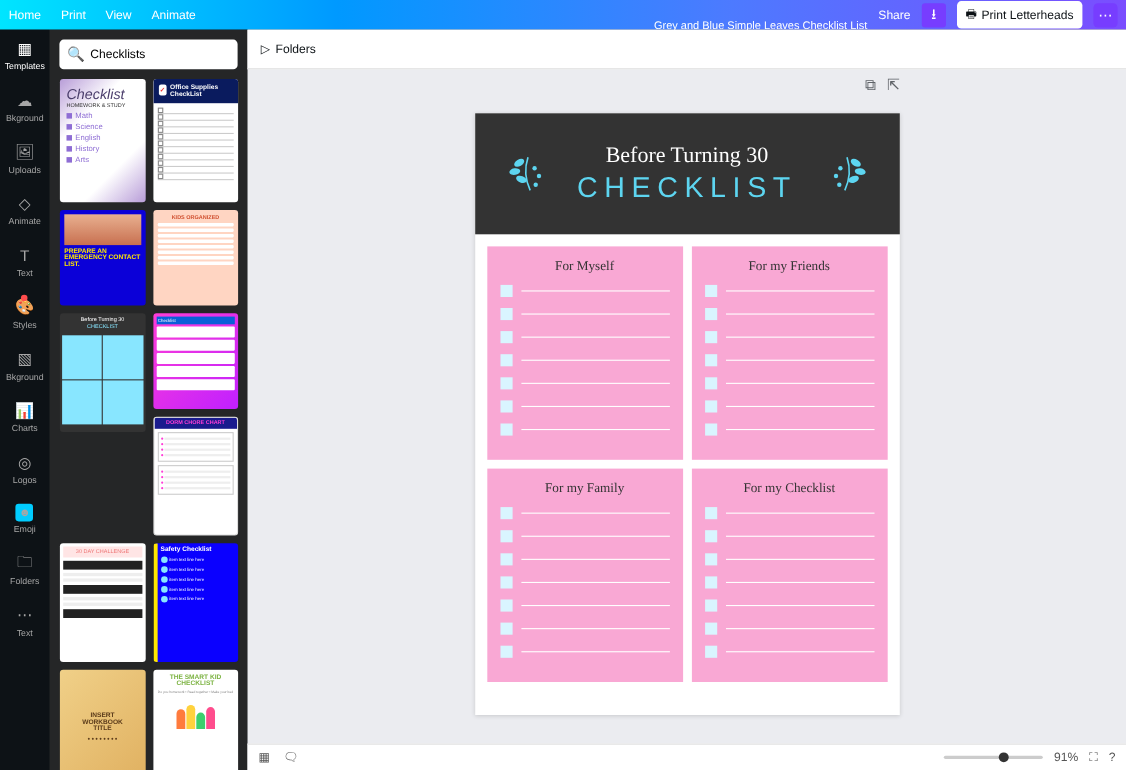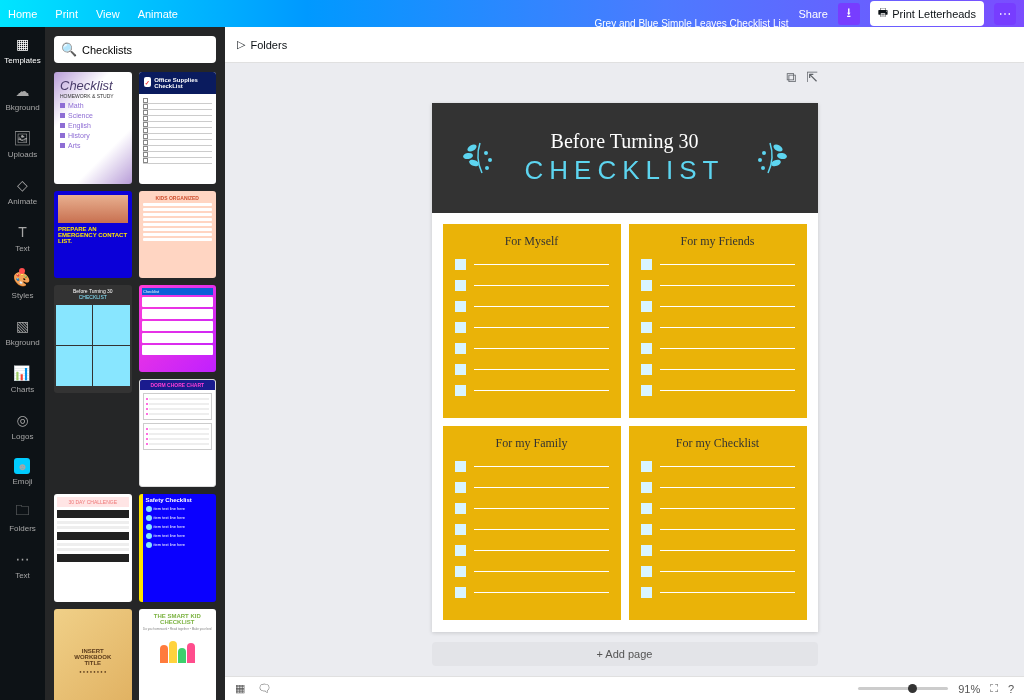--- a/index.html
+++ b/index.html
@@ -99,21 +99,21 @@
 .doc-header { height: 110px; background: #333333; display: flex; align-items: center; justify-content: center; position: relative; }
 .doc-header .title-block { text-align: center; }
 .doc-header .t1txt { font-family: Georgia, serif; color: #fff; font-size: 20px; }
 .doc-header .t2txt { font-family: Arial; letter-spacing: 6px; color: #5dd5f0; font-size: 26px; font-weight: 300; margin-top: 2px; }
 .leaf { position: absolute; width: 40px; height: 40px; }
 .leaf.left { left: 28px; top: 35px; }
 .leaf.right { right: 28px; top: 35px; transform: scaleX(-1); }
 .leaf svg { width: 100%; height: 100%; }
 
 .doc-grid { display: grid; grid-template-columns: 1fr 1fr; gap: 8px; padding: 11px; }
-.doc-cell { background: #eab308; padding: 10px 12px 12px; }
+.doc-cell { background: #f9a8d4; padding: 10px 12px 12px; }
 .doc-cell .cell-title { font-family: Georgia, serif; font-size: 12px; color: #333; text-align: center; margin-bottom: 10px; }
 .doc-cell .row { display: flex; align-items: center; gap: 8px; margin-bottom: 10px; }
 .doc-cell .row .chkbox { width: 11px; height: 11px; background: #d9f5ff; }
 .doc-cell .row .ln { flex: 1; height: 1px; background: #fff; }
 
 .add-page { width: 386px; text-align: center; font-size: 11px; color: #555; background: #e3e4e8; margin-top: 10px; padding: 6px; border-radius: 4px; cursor: pointer; }
 
 
 .bottom-bar { height: 24px; background: #fff; border-top: 1px solid #e0e0e0; display: flex; align-items: center; justify-content: space-between; padding: 0 10px; font-size: 11px; color: #555; }
 .bottom-left { display: flex; gap: 12px; }
@@ -528,21 +528,20 @@
                 <span class="chkbox"></span>
                 <span class="ln"></span>
               </div>
             <div class="row">
                 <span class="chkbox"></span>
                 <span class="ln"></span>
               </div>
           </div>
         </div>
       </div>
-      <div class="add-page">+ Add page</div>
     </div>
 
     <div class="bottom-bar">
       <div class="bottom-left">
         <span>▦</span>
         <span>🗨</span>
       </div>
       <div class="bottom-right">
         <div class="slider">
             <div class="dot"></div>

